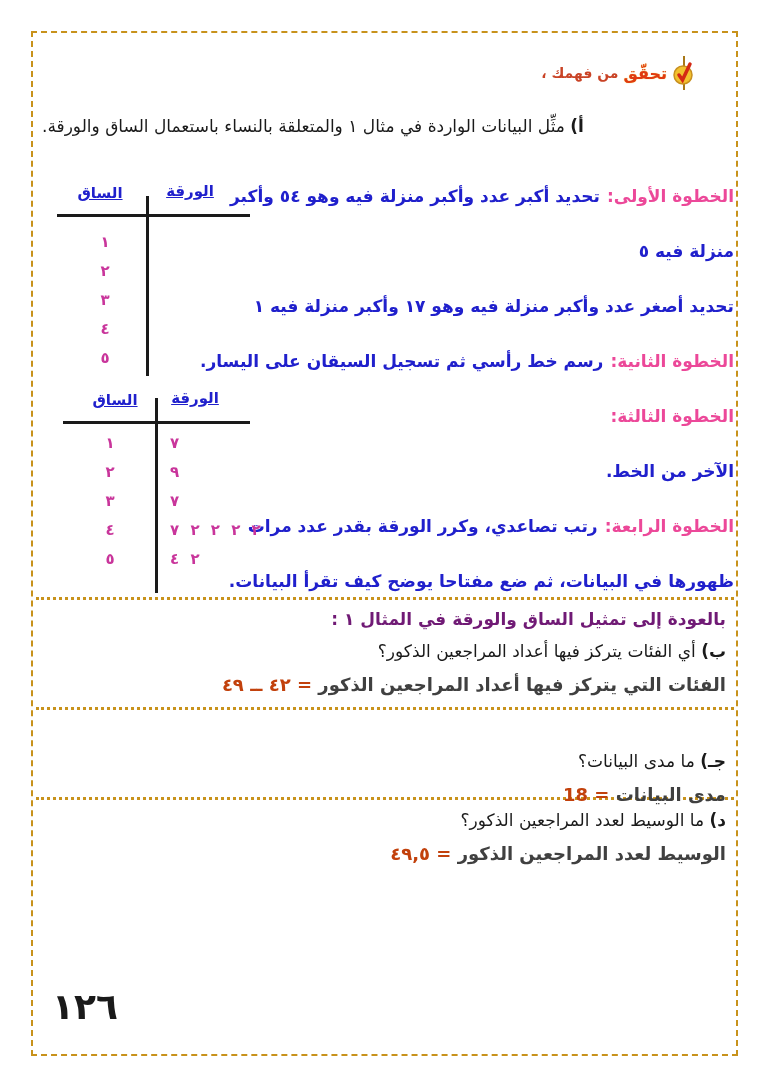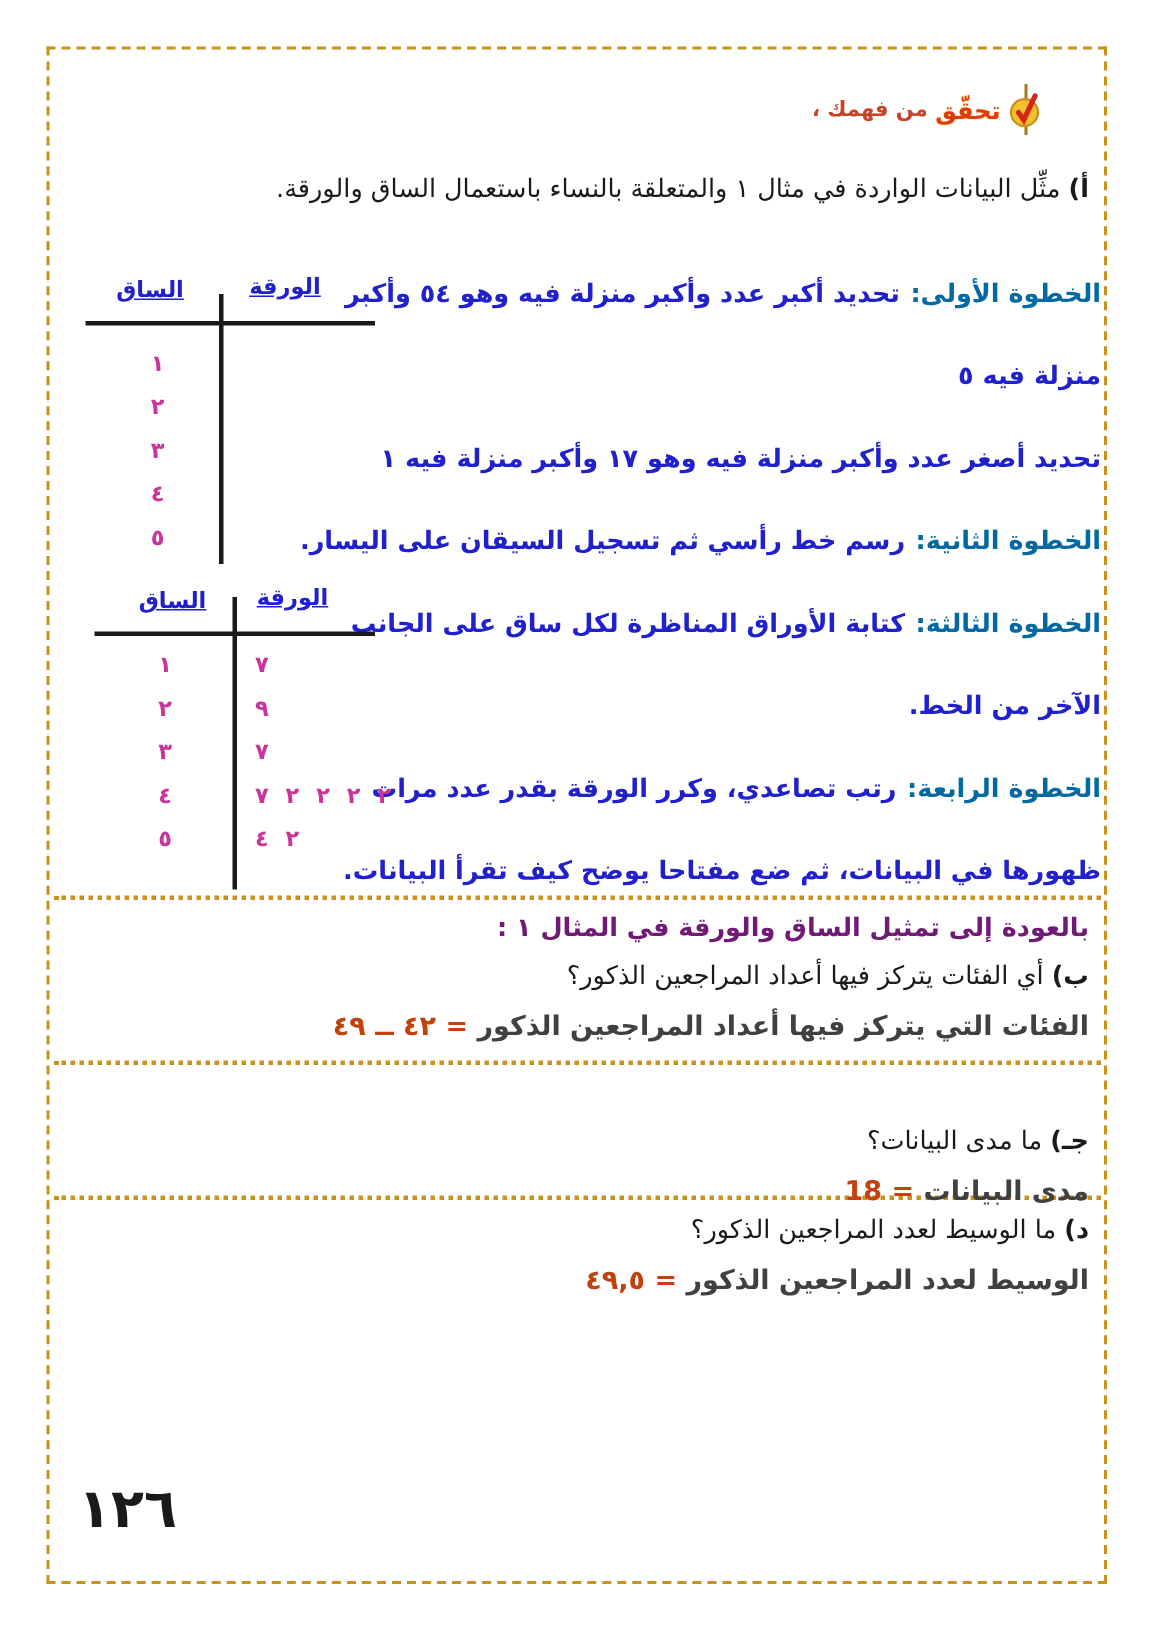--- a/index.html
+++ b/index.html
@@ -8,29 +8,29 @@
   .border-frame{position:absolute;left:31px;top:31px;right:30px;bottom:30px;
         border:2px dashed #C8921B;pointer-events:none;}
   .separator{position:absolute;left:36px;right:34px;height:0;border-top:3px dotted #C8921B;}
 
   
   .logo{position:absolute;top:54px;right:72px;display:flex;align-items:center;gap:5px;direction:rtl;}
   .logo-title{color:#E03A10;font-weight:bold;font-size:16px;text-shadow:0 0 1px #F2C12E;}
   .logo-sub{color:#C94326;font-size:14px;font-weight:bold;}
 
   
-  .intro{position:absolute;top:116px;right:42px;left:42px;direction:rtl;text-align:right;
+  .intro{position:absolute;top:116px;right:42px;left:42px;direction:rtl;text-align:left;
          font-size:17px;color:#1a1a1a;white-space:nowrap;}
   .intro .prefix{font-weight:bold;}
 
   
   .steps{position:absolute;top:168px;right:34px;width:482px;direction:rtl;text-align:right;}
   .step-line{height:55px;display:flex;align-items:center;gap:7px;white-space:nowrap;
          font-size:17px;font-weight:bold;}
-  .step-label{color:#0369a1;}
+  .step-label{color:#ec4899;}
   .step-text{color:#2020CC;}
 
   
   .slplot{position:absolute;}
   .sl-vline{position:absolute;width:3px;background:#1a1a1a;}
   .sl-hline{position:absolute;height:3px;background:#1a1a1a;}
   .sl-head{position:absolute;font-size:15px;font-weight:bold;color:#2020CC;text-align:center;text-decoration:underline;}
   .sl-col{position:absolute;display:flex;flex-direction:column;}
   .sl-cell{height:29px;line-height:29px;font-size:15px;font-weight:bold;color:#C9359B;}
   .stem-col .sl-cell{text-align:center;}
@@ -82,21 +82,20 @@
     </div>
     <div class="step-line">
       <span class="step-text">تحديد أصغر عدد وأكبر منزلة فيه وهو ١٧ وأكبر منزلة فيه ١</span>
     </div>
     <div class="step-line">
       <span class="step-label">الخطوة الثانية:</span>
       <span class="step-text">رسم خط رأسي ثم تسجيل السيقان على اليسار.</span>
     </div>
     <div class="step-line">
       <span class="step-label">الخطوة الثالثة:</span>
-      <span class="step-text">كتابة الأوراق المناظرة لكل ساق على الجانب</span>
     </div>
     <div class="step-line">
       <span class="step-text">الآخر من الخط.</span>
     </div>
     <div class="step-line">
       <span class="step-label">الخطوة الرابعة:</span>
       <span class="step-text">رتب تصاعدي، وكرر الورقة بقدر عدد مرات</span>
     </div>
     <div class="step-line">
       <span class="step-text">ظهورها في البيانات، ثم ضع مفتاحا يوضح كيف تقرأ البيانات.</span>

